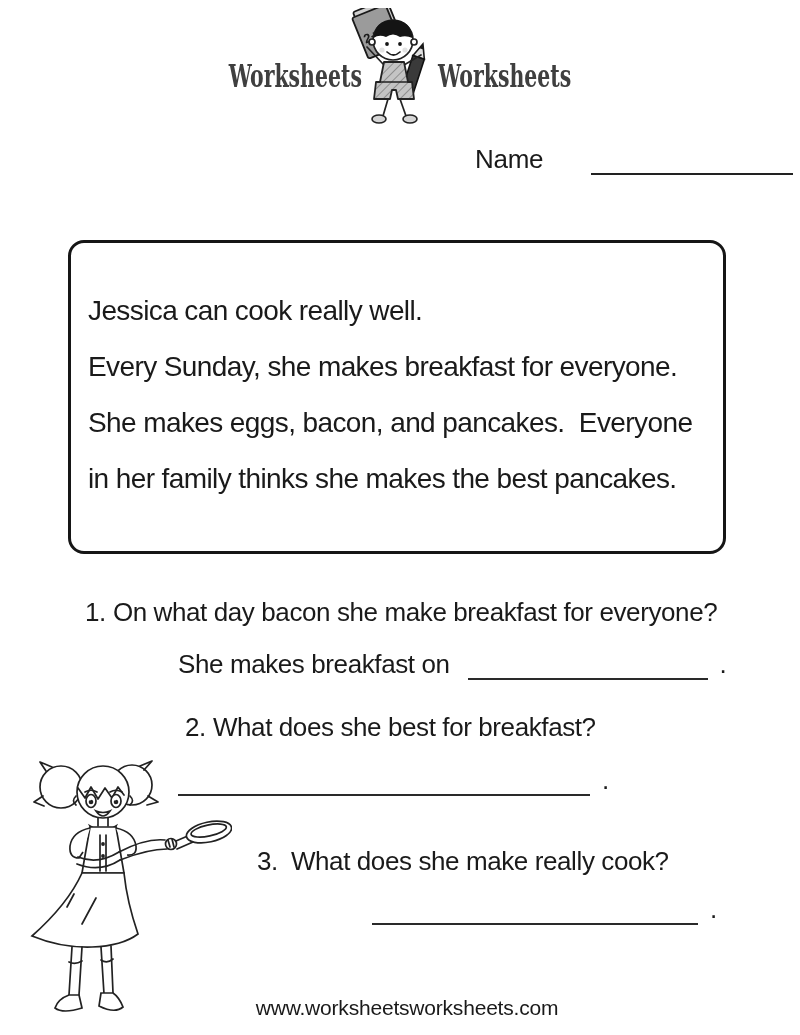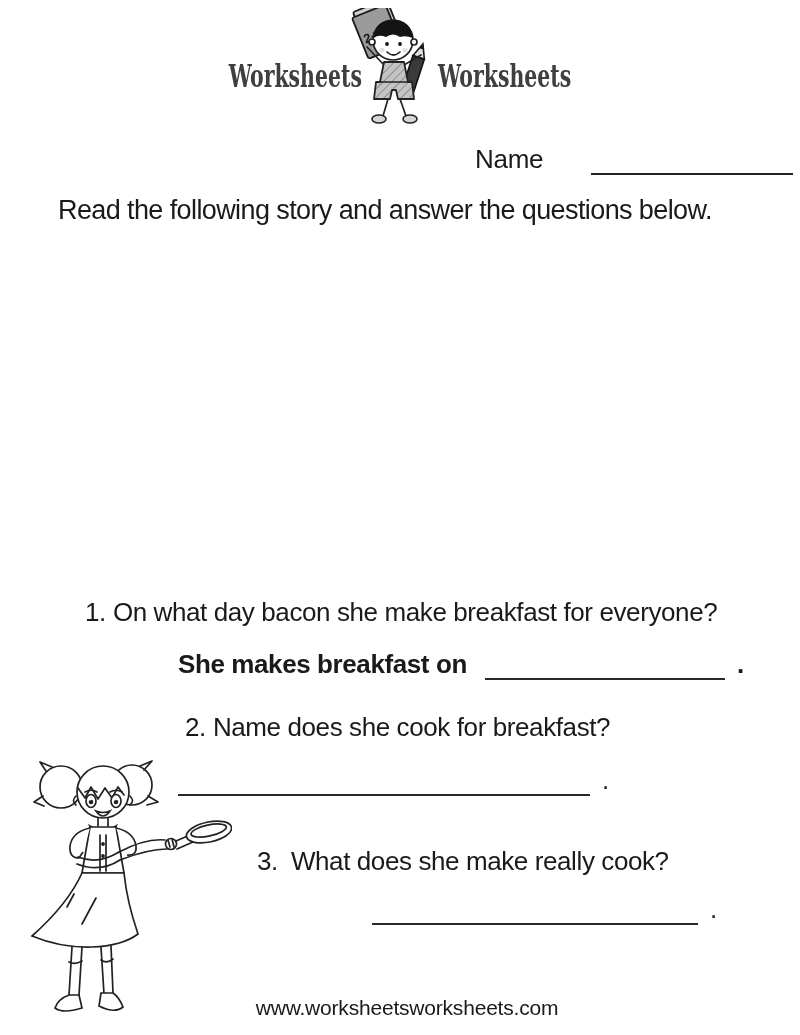--- a/index.html
+++ b/index.html
@@ -28,21 +28,21 @@
   }
   .story-line{font-size:28px;line-height:56px;letter-spacing:-.6px;white-space:pre;margin:0;}
   
   .question{position:absolute;font-size:26px;letter-spacing:-.4px;white-space:nowrap;display:flex;}
   .q-number{margin-right:7px;}
   .q-number.wide{margin-right:13px;}
   .q1{left:85px;top:597px;}
   .q2{left:185px;top:712px;}
   .q3{left:257px;top:846px;}
   .answer{position:absolute;display:flex;align-items:flex-end;height:32px;font-size:26px;letter-spacing:-.4px;white-space:pre;}
-  .a1{left:178px;top:648px;font-weight:bold;}
+  .a1{left:178px;top:648px;}
   .a2{left:178px;top:764px;}
   .a3{left:372px;top:893px;}
   .blank{border-bottom:2px solid #2a2a2a;height:100%;box-sizing:border-box;}
   .a1 .blank{width:240px;margin-left:18px;}
   .a2 .blank{width:412px;}
   .a3 .blank{width:326px;}
   .period{margin-left:12px;}
   
   .girl{position:absolute;left:16px;top:746px;}
   .footer{position:absolute;left:0;top:996px;width:100%;text-align:center;font-size:21px;letter-spacing:-.2px;margin-left:7px;}
@@ -98,36 +98,41 @@
     <ellipse cx="64" cy="111" rx="7" ry="4" fill="#d6d6d6" stroke="#222" stroke-width="1.6"></ellipse>
   </svg>
 
   <span class="logo-text logo-right">Worksheets</span>
 
   <div class="name-row">
     <span class="name-label">Name</span>
     <div class="name-line"></div>
   </div>
 
-  <div class="instruction">Read the following story and answer the questions below.</div>
-
+
+  <div class="story-box">
+    <p class="story-line">Jessica can cook really well.</p>
+    <p class="story-line">Every Sunday, she makes breakfast for everyone.</p>
+    <p class="story-line">She makes eggs, bacon, and pancakes.  Everyone</p>
+    <p class="story-line">in her family thinks she makes the best pancakes.</p>
+  </div>
 
   <div class="question q1">
     <span class="q-number">1.</span>
     <span>On what day bacon she make breakfast for everyone?</span>
   </div>
   <div class="answer a1">
     <span>She makes breakfast on</span>
     <div class="blank"></div>
     <span class="period">.</span>
   </div>
 
   <div class="question q2">
     <span class="q-number">2.</span>
-    <span>Name does she cook for breakfast?</span>
+    <span>What does she best for breakfast?</span>
   </div>
   <div class="answer a2">
     <div class="blank"></div>
     <span class="period">.</span>
   </div>
 
   <div class="question q3">
     <span class="q-number wide">3.</span>
     <span>What does she make really cook?</span>
   </div>

